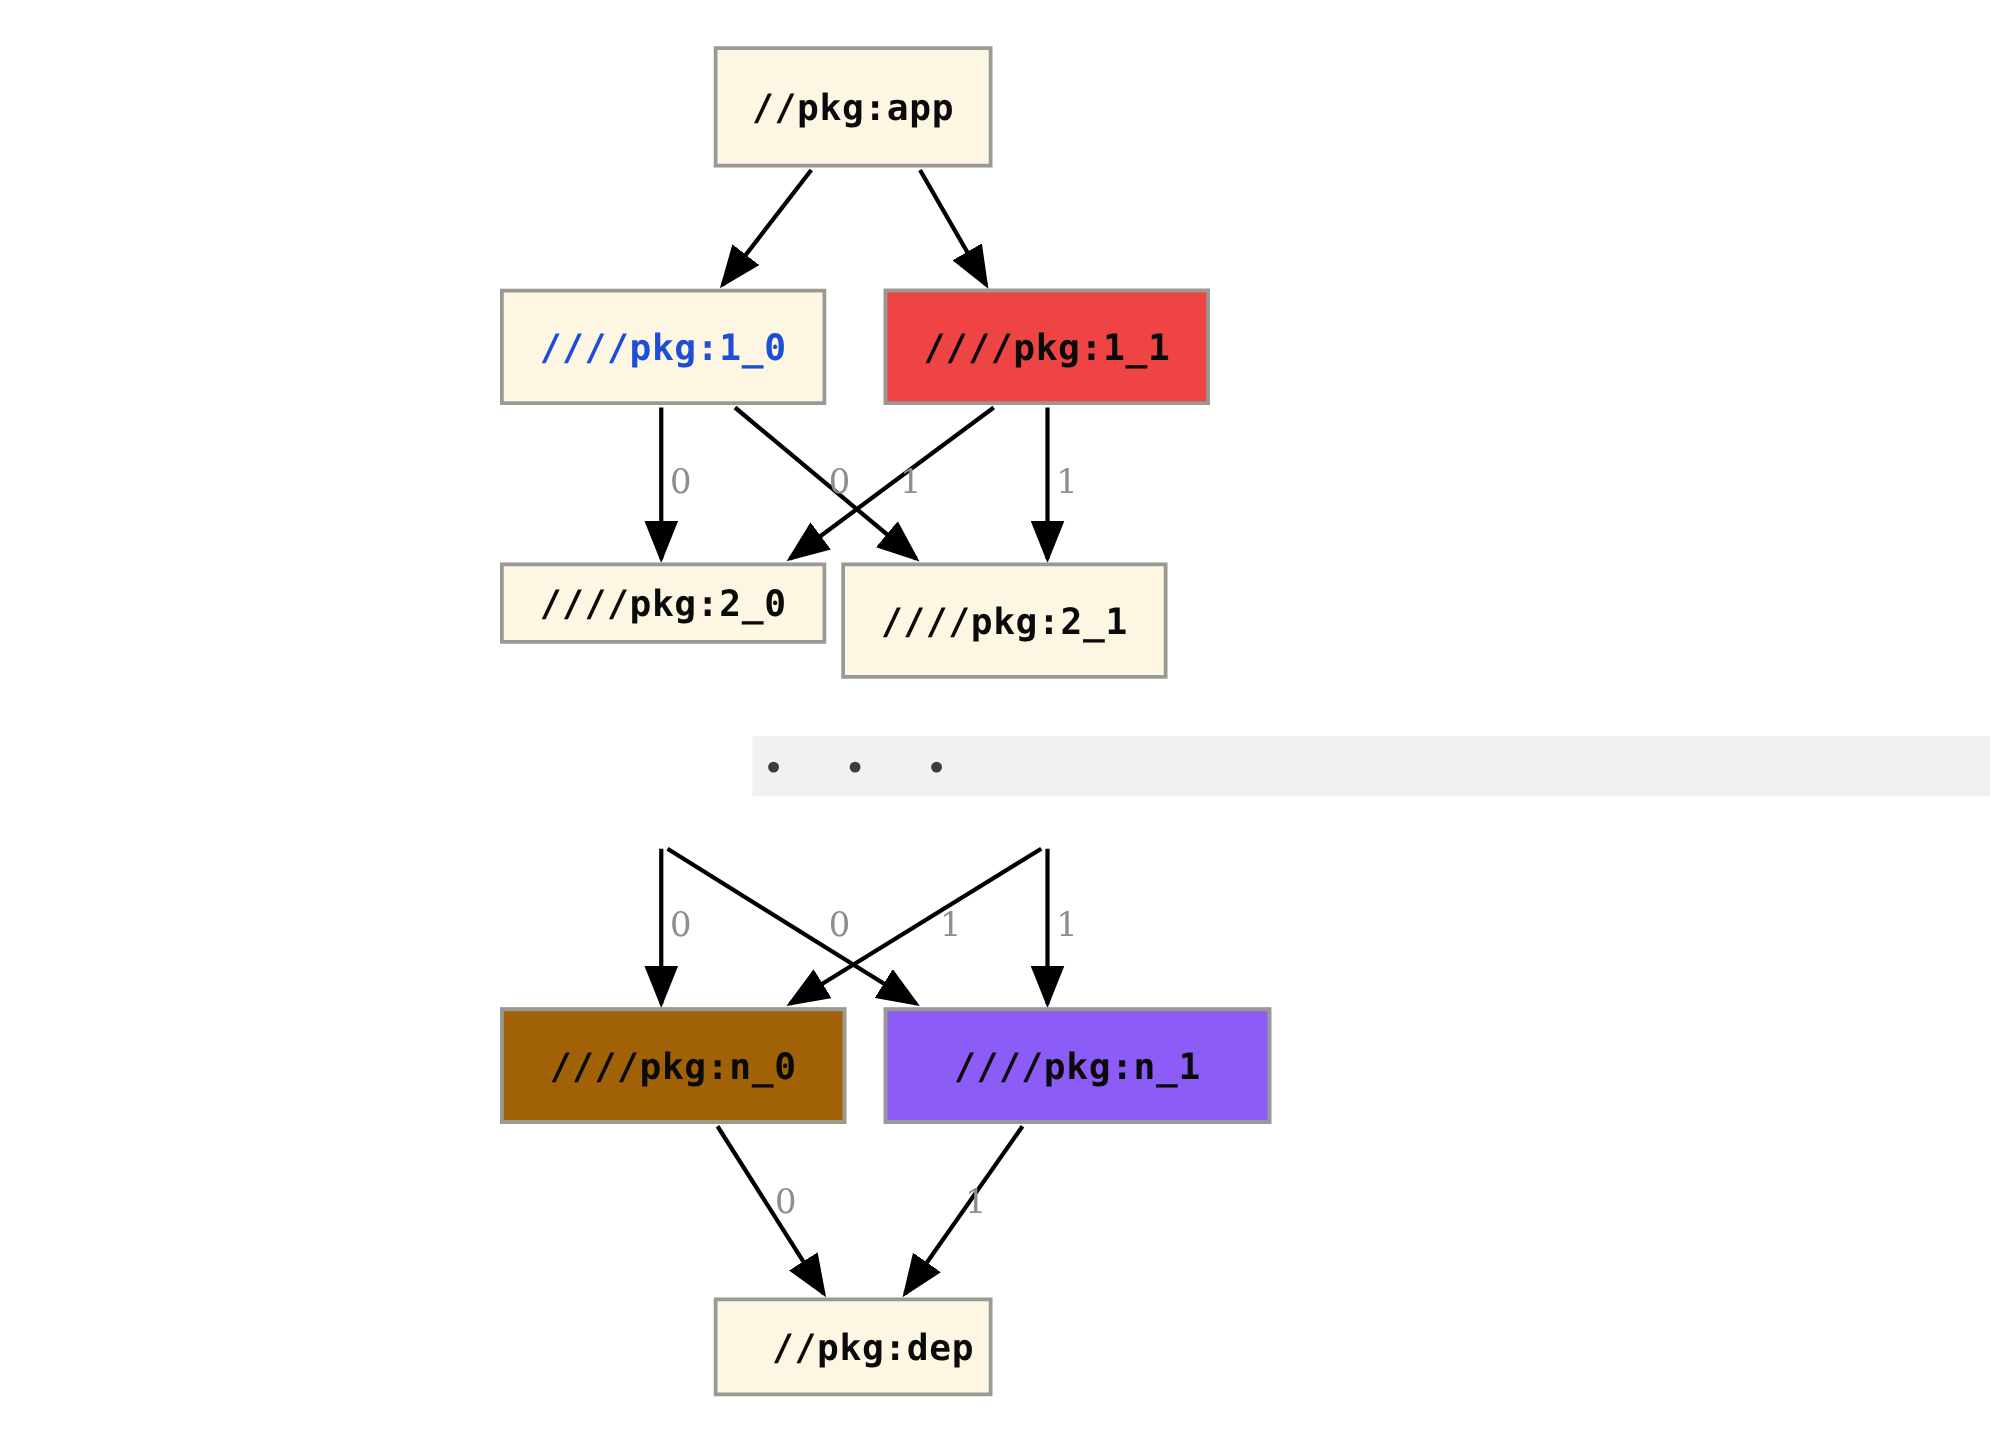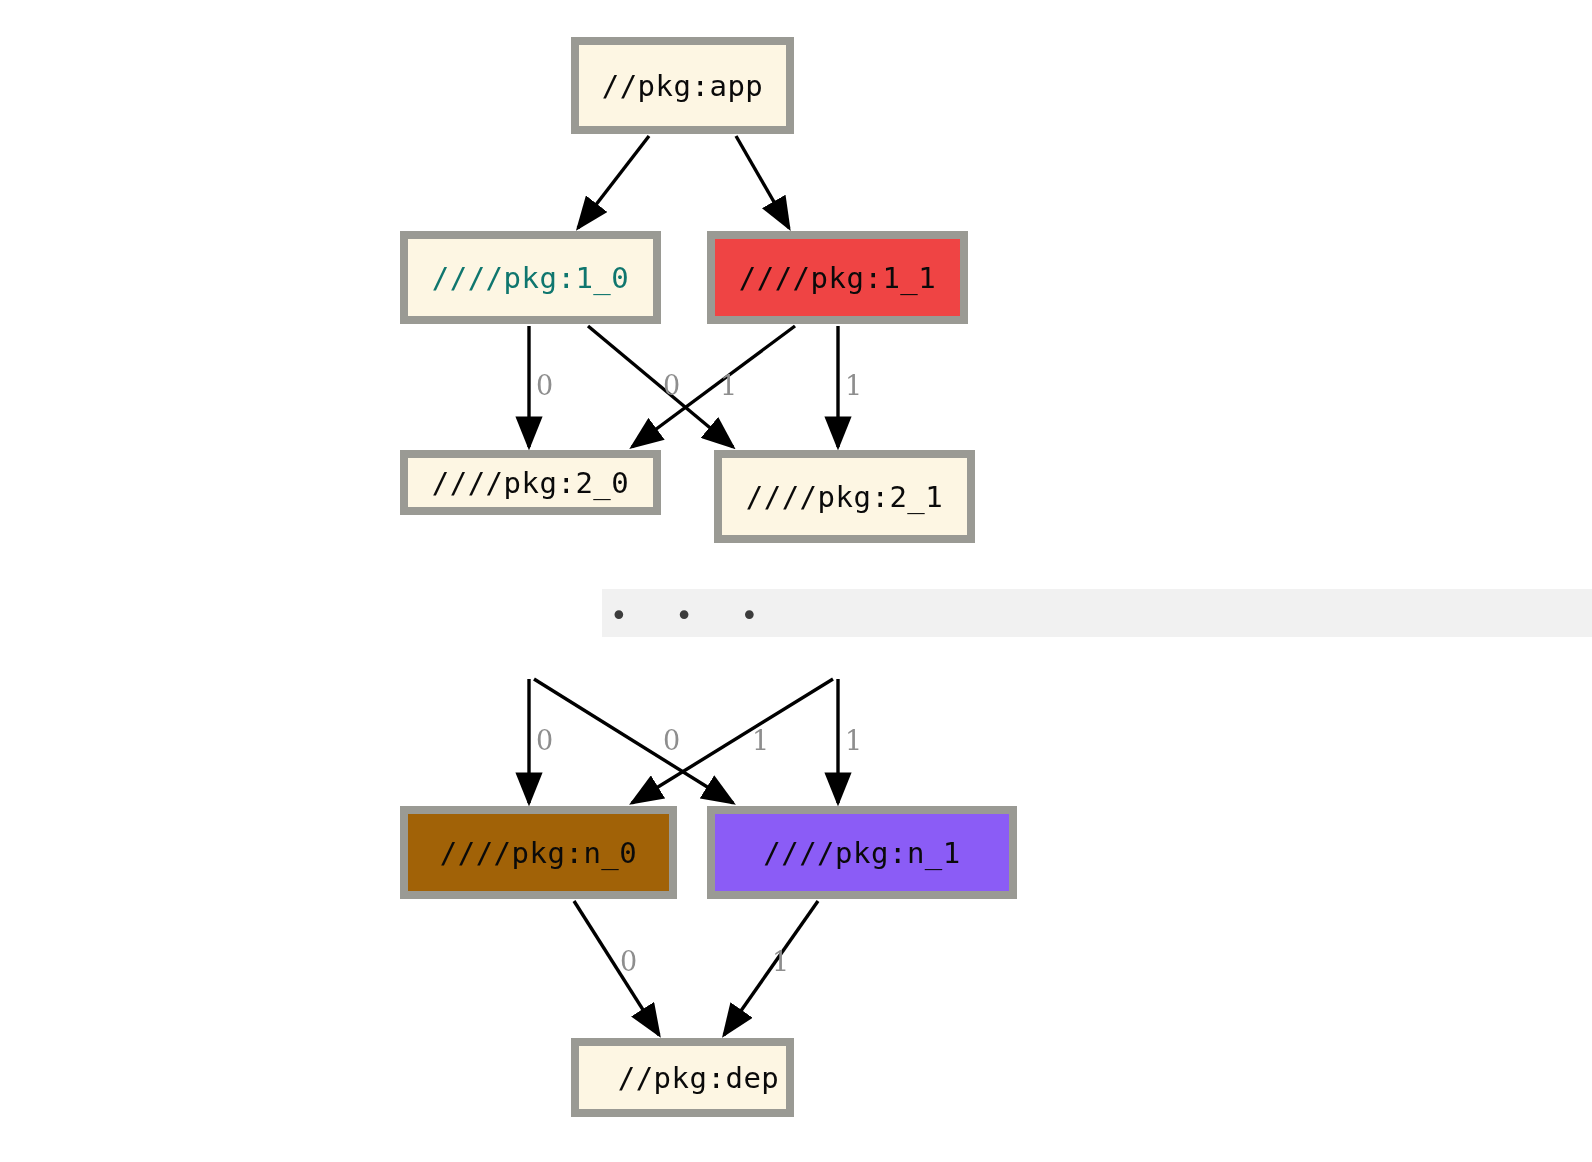--- a/index.html
+++ b/index.html
@@ -23,24 +23,25 @@
     position: absolute;
     left: 0;
     top: 0;
     width: 1592px;
     height: 1162px;
   }
   .node-box {
     position: absolute;
     box-sizing: border-box;
     background: #fdf6e3;
-    border: 8px solid #c2410c;
+    border: 3px solid #c2410c;
     display: flex;
     align-items: center;
     justify-content: center;
+    font-weight: bold;
   }
   .node-label {
     font-family: "DejaVu Sans Mono", "Liberation Mono", monospace;
     font-size: 29px;
     color: #0a0a0a;
     letter-spacing: 0.5px;
     white-space: nowrap;
   }
   .edge-label {
     position: absolute;
@@ -91,29 +92,29 @@
         <line x1="574" y1="901" x2="659" y2="1035" stroke="#000000" stroke-width="3.4" marker-end="url(#arrowhead)"></line>
         <line x1="818" y1="901" x2="724" y2="1035" stroke="#000000" stroke-width="3.4" marker-end="url(#arrowhead)"></line>
       </g>
   </svg>
 
   <div id="node-group">
       <div class="node-box" style="left: 571px; top: 37px; width: 223px; height: 97px; background: rgb(253, 246, 227); border-color: rgb(154, 154, 148);">
         <span class="node-label" style="color: rgb(10, 10, 10);">//pkg:app</span>
       </div>
       <div class="node-box" style="left: 400px; top: 231px; width: 261px; height: 93px; background: rgb(253, 246, 227); border-color: rgb(154, 154, 148);">
-        <span class="node-label" style="color: #0f766e;">////pkg:1_0</span>
+        <span class="node-label" style="color: #1d4ed8;">////pkg:1_0</span>
       </div>
       <div class="node-box" style="left: 707px; top: 231px; width: 261px; height: 93px; background: #ef4444; border-color: rgb(154, 154, 148);">
         <span class="node-label" style="color: rgb(10, 10, 10);">////pkg:1_1</span>
       </div>
       <div class="node-box" style="left: 400px; top: 450px; width: 261px; height: 65px; background: rgb(253, 246, 227); border-color: rgb(154, 154, 148);">
         <span class="node-label" style="color: rgb(10, 10, 10);">////pkg:2_0</span>
       </div>
-      <div class="node-box" style="left: 714px; top: 450px; width: 261px; height: 93px; background: rgb(253, 246, 227); border-color: rgb(154, 154, 148);">
+      <div class="node-box" style="left: 673px; top: 450px; width: 261px; height: 93px; background: rgb(253, 246, 227); border-color: rgb(154, 154, 148);">
         <span class="node-label" style="color: rgb(10, 10, 10);">////pkg:2_1</span>
       </div>
       <div class="node-box" style="left: 400px; top: 806px; width: 277px; height: 93px; background: #a16207; border-color: rgb(154, 154, 148);">
         <span class="node-label" style="color: rgb(10, 10, 10);">////pkg:n_0</span>
       </div>
       <div class="node-box" style="left: 707px; top: 806px; width: 310px; height: 93px; background: #8b5cf6; border-color: rgb(154, 154, 148);">
         <span class="node-label" style="color: rgb(10, 10, 10);">////pkg:n_1</span>
       </div>
       <div class="node-box" style="left: 571px; top: 1038px; width: 223px; height: 79px; background: rgb(253, 246, 227); border-color: rgb(154, 154, 148); padding-left: 32px;">
         <span class="node-label" style="color: rgb(10, 10, 10);">//pkg:dep</span>

